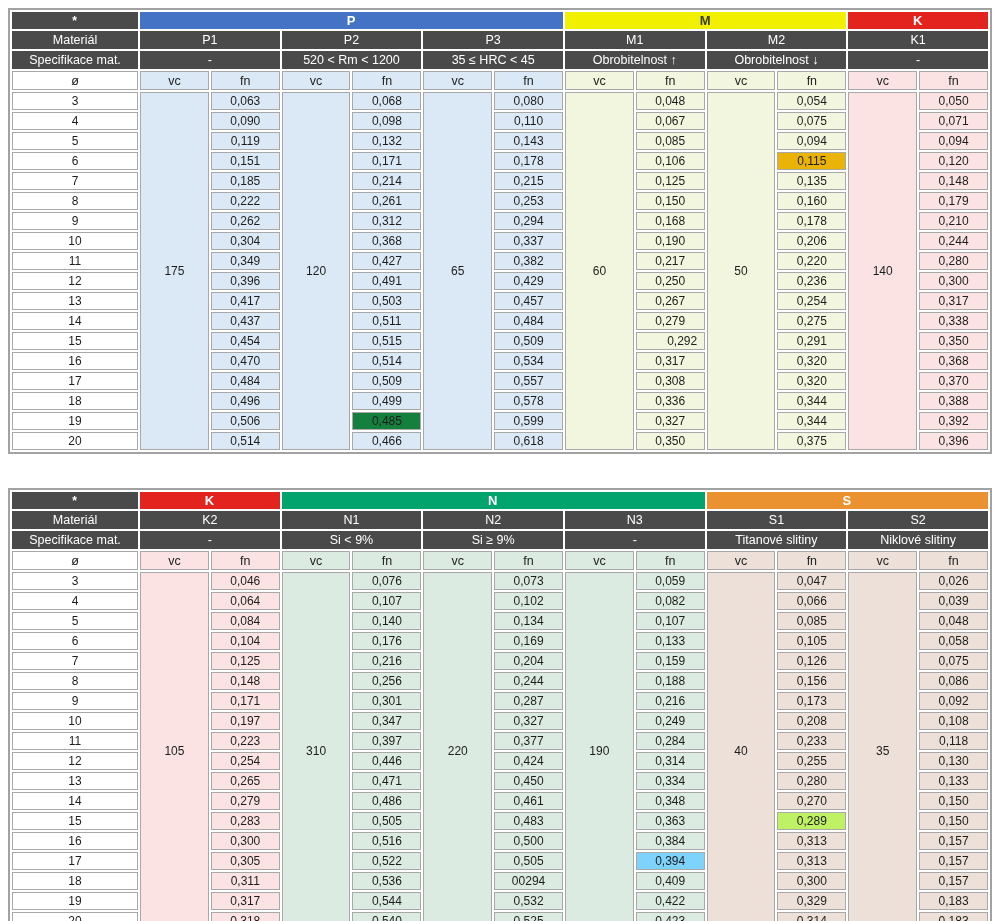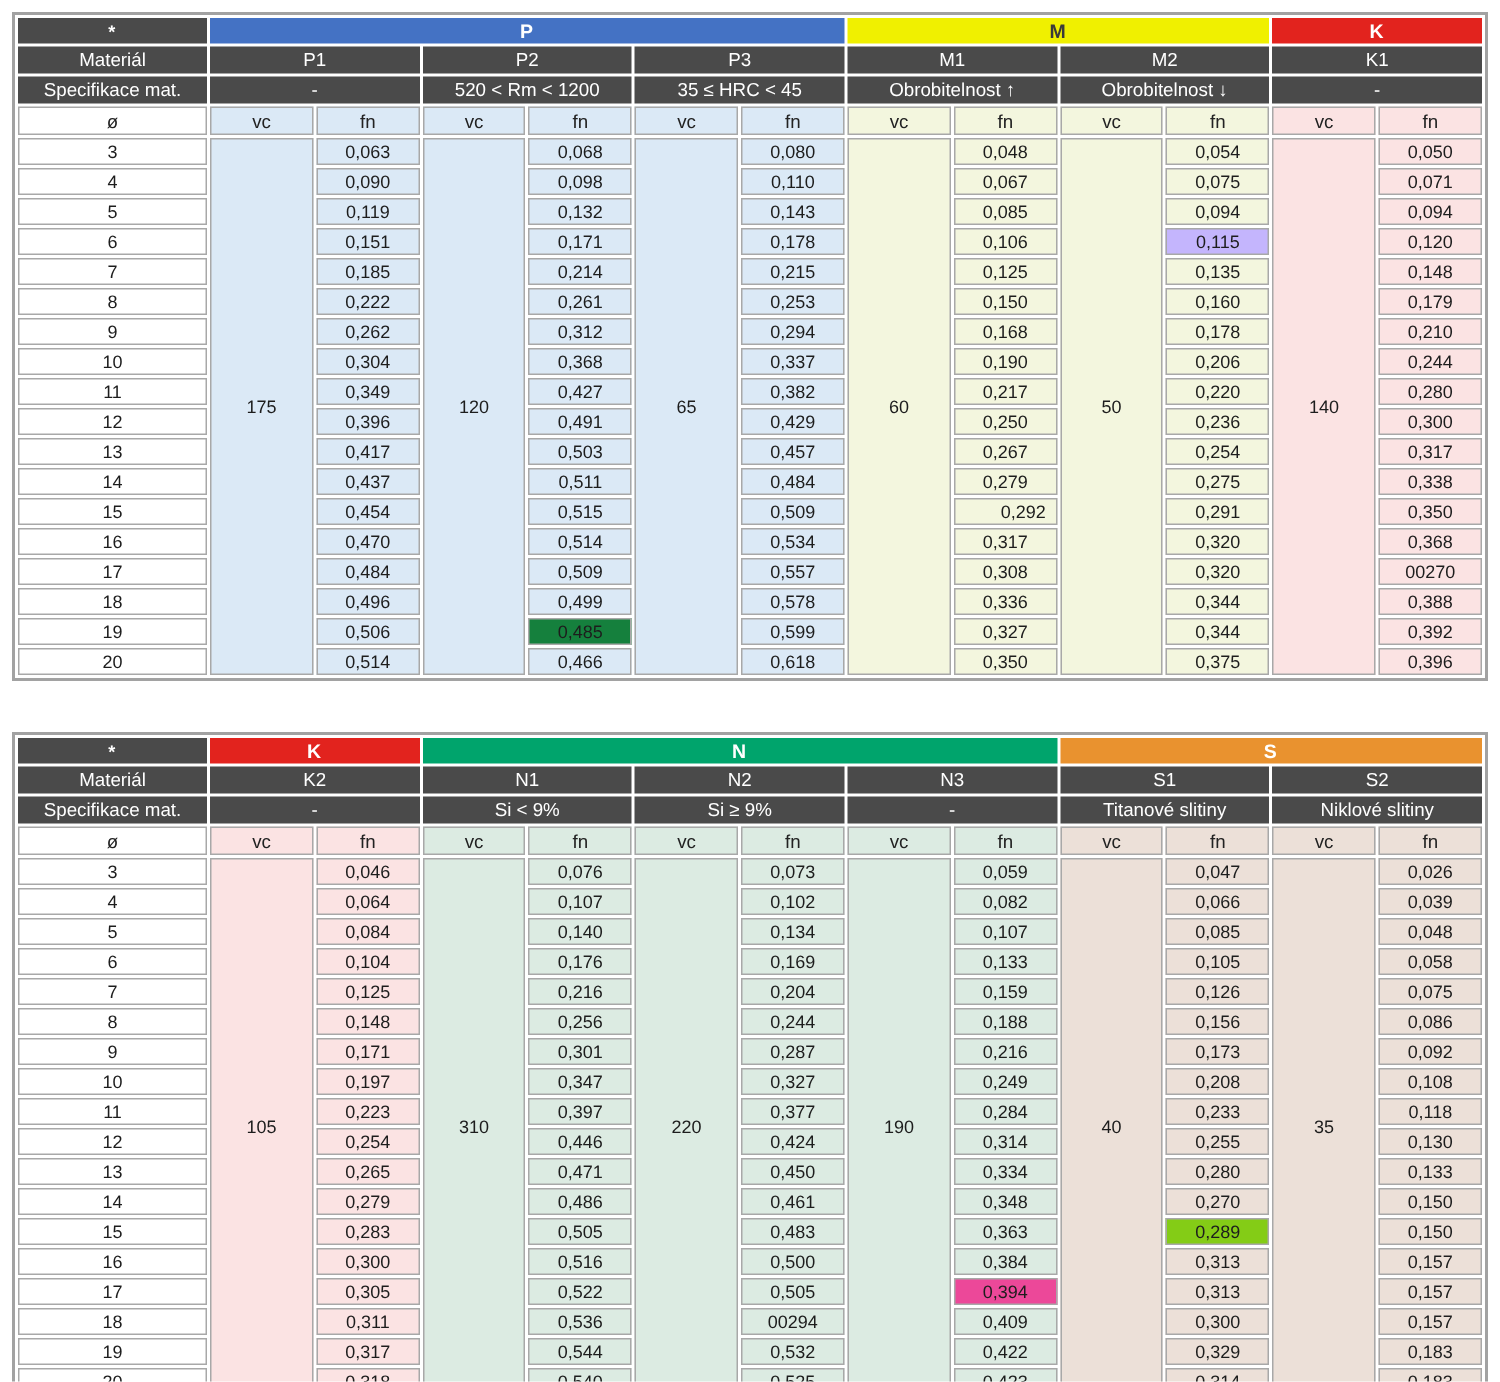--- a/index.html
+++ b/index.html
@@ -173,21 +173,21 @@
             <td class="fn" style="background: rgb(243, 246, 222);">0,085</td>
             <td class="fn" style="background: rgb(243, 246, 222);">0,094</td>
             <td class="fn" style="background: rgb(251, 227, 227);">0,094</td>
           </tr>
           <tr>
             <td class="dia">6</td>
             <td class="fn" style="background: rgb(219, 233, 246);">0,151</td>
             <td class="fn" style="background: rgb(219, 233, 246);">0,171</td>
             <td class="fn" style="background: rgb(219, 233, 246);">0,178</td>
             <td class="fn" style="background: rgb(243, 246, 222);">0,106</td>
-            <td class="fn" style="background: #c4b5fd; margin-top: 28px;">0,115</td>
+            <td class="fn" style="background: #eab308; margin-top: 28px;">0,115</td>
             <td class="fn" style="background: rgb(251, 227, 227);">0,120</td>
           </tr>
           <tr>
             <td class="dia">7</td>
             <td class="fn" style="background: rgb(219, 233, 246);">0,185</td>
             <td class="fn" style="background: rgb(219, 233, 246);">0,214</td>
             <td class="fn" style="background: rgb(219, 233, 246);">0,215</td>
             <td class="fn" style="background: rgb(243, 246, 222);">0,125</td>
             <td class="fn" style="background: rgb(243, 246, 222);">0,135</td>
             <td class="fn" style="background: rgb(251, 227, 227);">0,148</td>
@@ -273,21 +273,21 @@
             <td class="fn" style="background: rgb(243, 246, 222);">0,320</td>
             <td class="fn" style="background: rgb(251, 227, 227);">0,368</td>
           </tr>
           <tr>
             <td class="dia">17</td>
             <td class="fn" style="background: rgb(219, 233, 246);">0,484</td>
             <td class="fn" style="background: rgb(219, 233, 246);">0,509</td>
             <td class="fn" style="background: rgb(219, 233, 246);">0,557</td>
             <td class="fn" style="background: rgb(243, 246, 222);">0,308</td>
             <td class="fn" style="background: rgb(243, 246, 222);">0,320</td>
-            <td class="fn" style="background: rgb(251, 227, 227);">00270</td>
+            <td class="fn" style="background: rgb(251, 227, 227);">0,370</td>
           </tr>
           <tr>
             <td class="dia">18</td>
             <td class="fn" style="background: rgb(219, 233, 246);">0,496</td>
             <td class="fn" style="background: rgb(219, 233, 246);">0,499</td>
             <td class="fn" style="background: rgb(219, 233, 246);">0,578</td>
             <td class="fn" style="background: rgb(243, 246, 222);">0,336</td>
             <td class="fn" style="background: rgb(243, 246, 222);">0,344</td>
             <td class="fn" style="background: rgb(251, 227, 227);">0,388</td>
           </tr>
@@ -480,38 +480,38 @@
             <td class="fn" style="background: rgb(220, 235, 226);">0,348</td>
             <td class="fn" style="background: rgb(236, 224, 216);">0,270</td>
             <td class="fn" style="background: rgb(236, 224, 216);">0,150</td>
           </tr>
           <tr>
             <td class="dia">15</td>
             <td class="fn" style="background: rgb(251, 227, 227);">0,283</td>
             <td class="fn" style="background: rgb(220, 235, 226);">0,505</td>
             <td class="fn" style="background: rgb(220, 235, 226);">0,483</td>
             <td class="fn" style="background: rgb(220, 235, 226);">0,363</td>
-            <td class="fn" style="background: #84cc16;">0,289</td>
+            <td class="fn" style="background: #bef264;">0,289</td>
             <td class="fn" style="background: rgb(236, 224, 216);">0,150</td>
           </tr>
           <tr>
             <td class="dia">16</td>
             <td class="fn" style="background: rgb(251, 227, 227);">0,300</td>
             <td class="fn" style="background: rgb(220, 235, 226);">0,516</td>
             <td class="fn" style="background: rgb(220, 235, 226);">0,500</td>
             <td class="fn" style="background: rgb(220, 235, 226);">0,384</td>
             <td class="fn" style="background: rgb(236, 224, 216);">0,313</td>
             <td class="fn" style="background: rgb(236, 224, 216);">0,157</td>
           </tr>
           <tr>
             <td class="dia">17</td>
             <td class="fn" style="background: rgb(251, 227, 227);">0,305</td>
             <td class="fn" style="background: rgb(220, 235, 226);">0,522</td>
             <td class="fn" style="background: rgb(220, 235, 226);">0,505</td>
-            <td class="fn" style="background: #ec4899; margin-left: 32px;">0,394</td>
+            <td class="fn" style="background: #7dd3fc; margin-left: 32px;">0,394</td>
             <td class="fn" style="background: rgb(236, 224, 216);">0,313</td>
             <td class="fn" style="background: rgb(236, 224, 216);">0,157</td>
           </tr>
           <tr>
             <td class="dia">18</td>
             <td class="fn" style="background: rgb(251, 227, 227);">0,311</td>
             <td class="fn" style="background: rgb(220, 235, 226);">0,536</td>
             <td class="fn" style="background: rgb(220, 235, 226);">00294</td>
             <td class="fn" style="background: rgb(220, 235, 226);">0,409</td>
             <td class="fn" style="background: rgb(236, 224, 216);">0,300</td>

